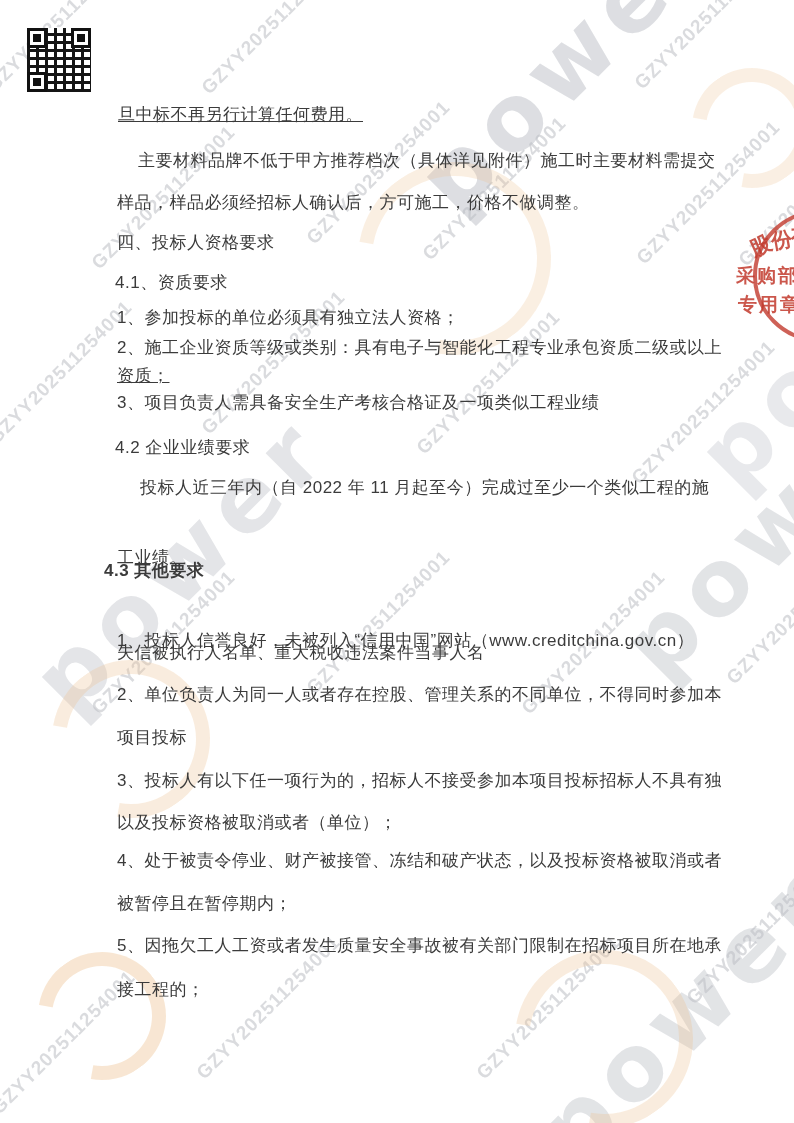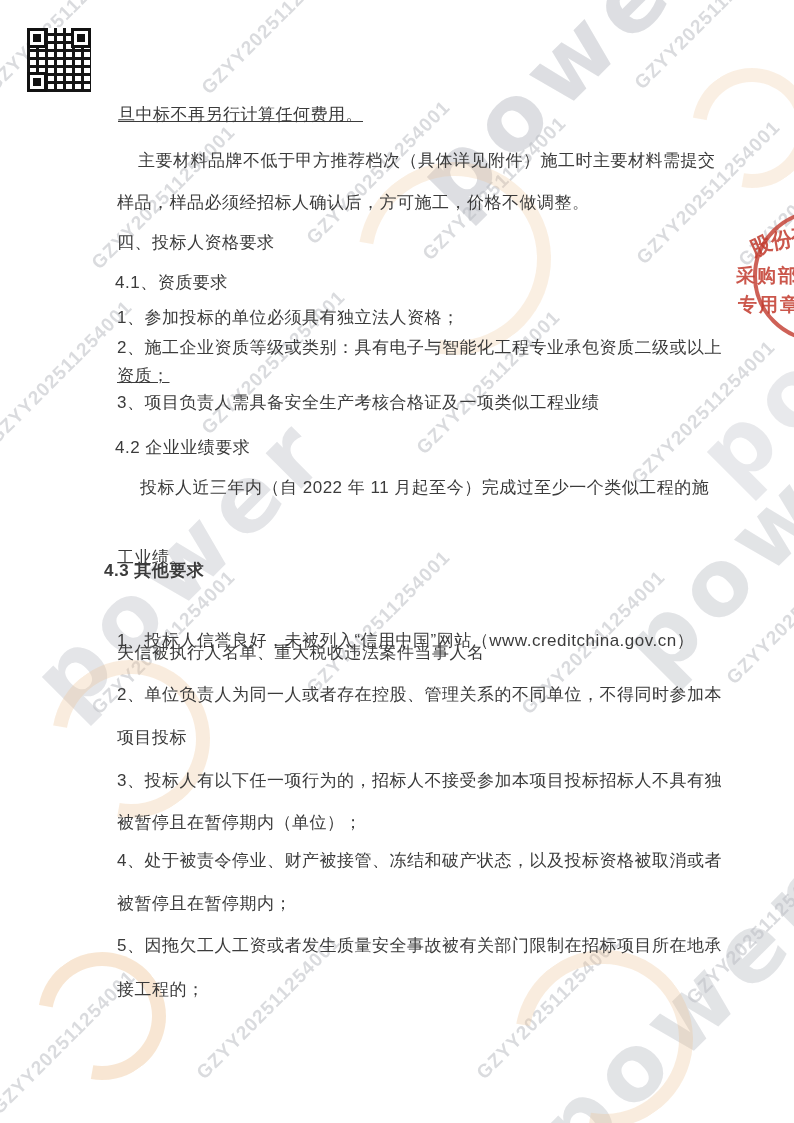--- a/index.html
+++ b/index.html
@@ -139,21 +139,21 @@
       <div class="doc-line" style="left: 117px; top: 392px;">3、项目负责人需具备安全生产考核合格证及一项类似工程业绩</div>
       <div class="doc-line" style="left: 115px; top: 437px; text-align: right;">4.2 企业业绩要求</div>
       <div class="doc-line" style="left: 140px; top: 477px;">投标人近三年内（自 2022 年 11 月起至今）完成过至少一个类似工程的施</div>
       <div class="doc-line" style="left: 117px; top: 547px; text-align: right;">工业绩。</div>
       <div class="doc-line" style="left: 104px; top: 560px; font-weight: bold;">4.3 其他要求</div>
       <div class="doc-line" style="left: 117px; top: 630px;">1、投标人信誉良好，未被列入“信用中国”网站（www.creditchina.gov.cn）</div>
       <div class="doc-line" style="left: 117px; top: 642px;">失信被执行人名单、重大税收违法案件当事人名</div>
       <div class="doc-line" style="left: 117px; top: 684px;">2、单位负责人为同一人或者存在控股、管理关系的不同单位，不得同时参加本</div>
       <div class="doc-line" style="left: 117px; top: 727px;">项目投标</div>
       <div class="doc-line" style="left: 117px; top: 770px; text-align: center;">3、投标人有以下任一项行为的，招标人不接受参加本项目投标招标人不具有独</div>
-      <div class="doc-line" style="left: 117px; top: 812px;">被暂停且在暂停期内（单位）；</div>
+      <div class="doc-line" style="left: 117px; top: 812px;">以及投标资格被取消或者（单位）；</div>
       <div class="doc-line" style="left: 117px; top: 850px;">4、处于被责令停业、财产被接管、冻结和破产状态，以及投标资格被取消或者</div>
       <div class="doc-line" style="left: 117px; top: 893px;">被暂停且在暂停期内；</div>
       <div class="doc-line" style="left: 117px; top: 935px;">5、因拖欠工人工资或者发生质量安全事故被有关部门限制在招标项目所在地承</div>
       <div class="doc-line" style="left: 117px; top: 979px;">接工程的；</div>
     </div>
 
   <div>
     <div class="seal-border"></div>
     <div>
 

